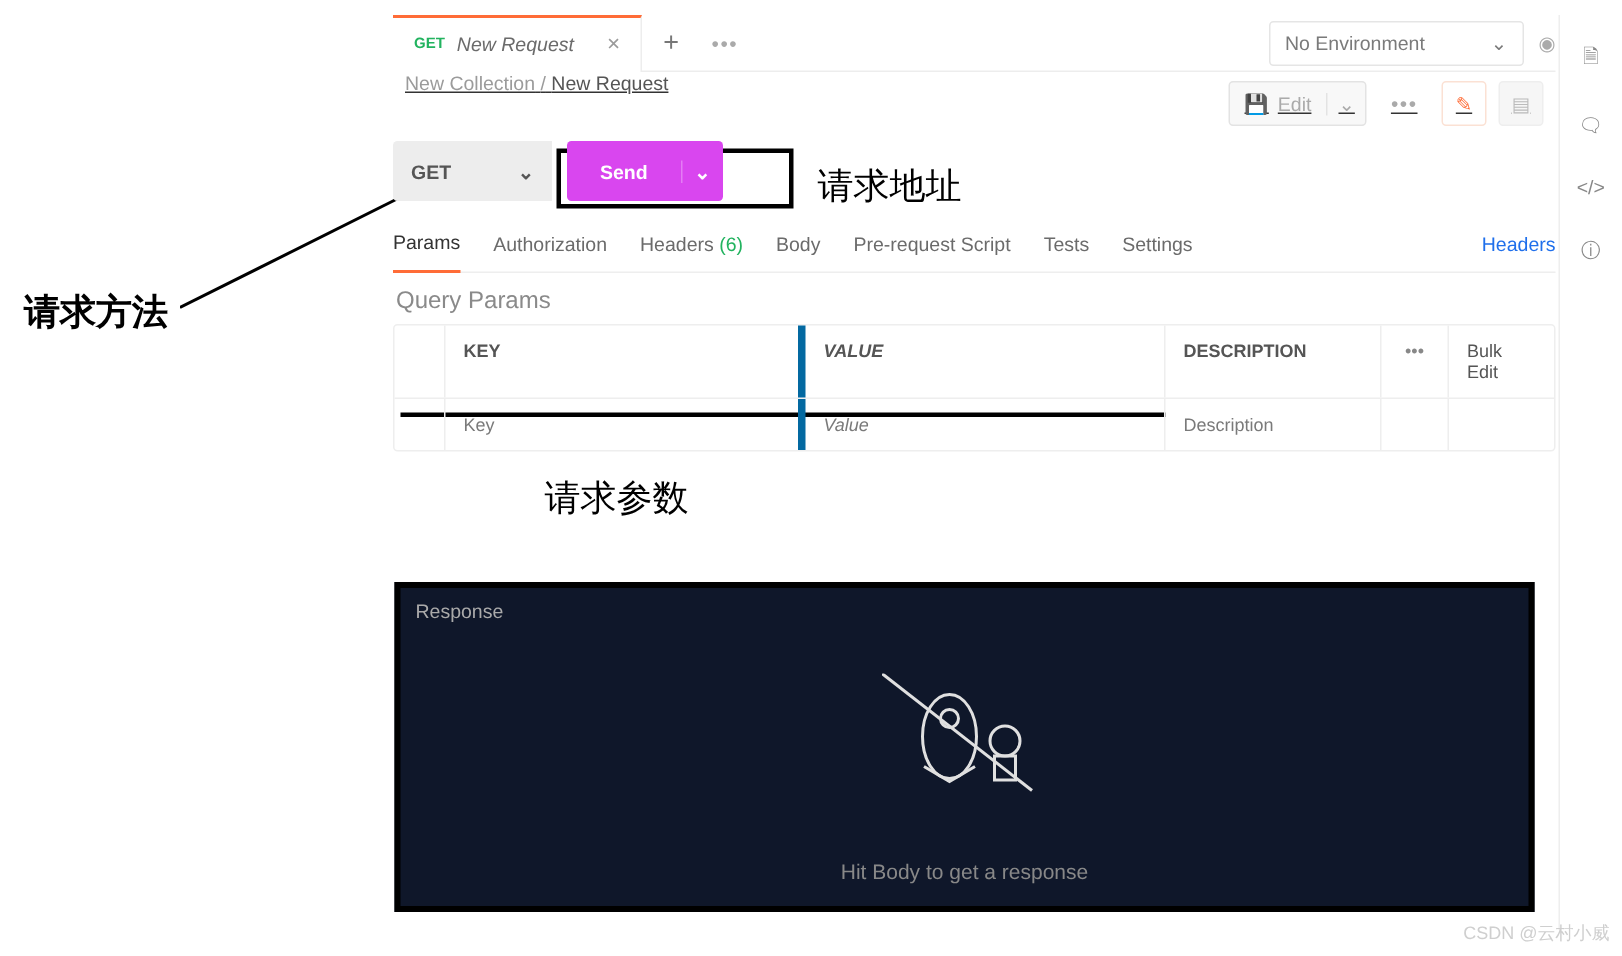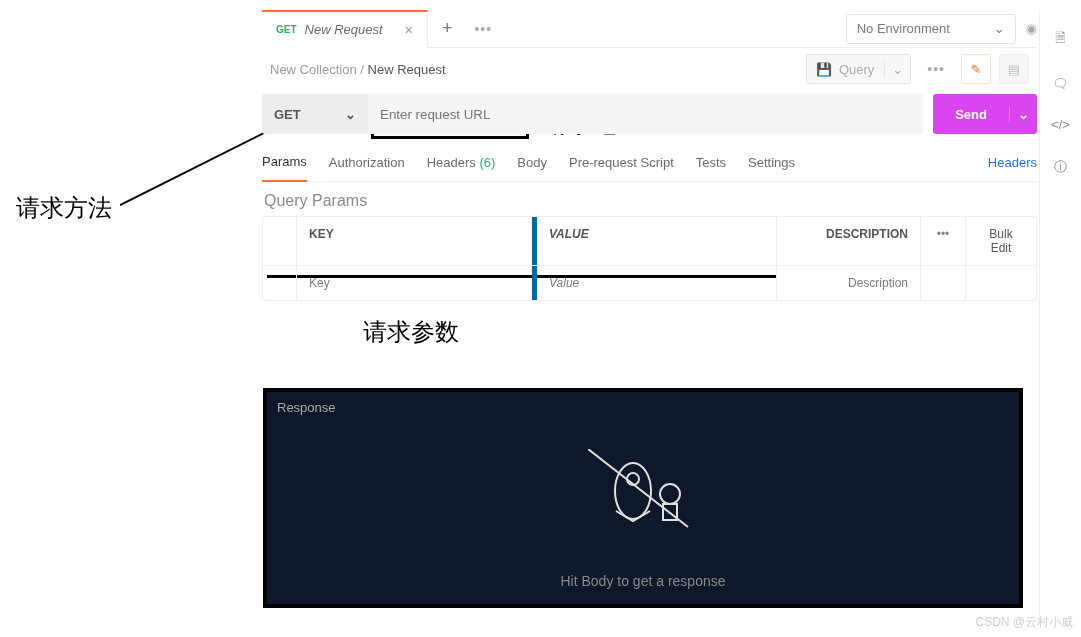--- a/index.html
+++ b/index.html
@@ -9,21 +9,21 @@
   .tab { display: flex; align-items: center; gap: 8px; padding: 0 14px; height: 38px; border-top: 2px solid #ff6c37; border-right: 1px solid #ededed; background: #fff; }
   .tab .method { color: #22b35f; font-size: 10px; font-weight: 600; }
   .tab .title { color: #6b6b6b; font-style: italic; }
   .tab .close { color: #9b9b9b; font-size: 15px; margin-left: 14px; }
   .plus { width: 38px; text-align: center; color: #777; font-size: 18px; }
   .dots { color: #aaa; font-size: 14px; letter-spacing: 1px; padding: 0 8px; }
   .spacer { flex: 1; }
   .env { width: 170px; height: 30px; border: 1px solid #e5e5e5; border-radius: 3px; display: flex; align-items: center; justify-content: space-between; padding: 0 10px; color: #7a7a7a; margin-right: 10px; }
   .eye { color: #aaa; }
 
-  .breadcrumb-row { display: flex; align-items: center; height: 42px; padding: 0 8px; }
+  .breadcrumb-row { display: flex; height: 42px; padding: 0 8px; text-decoration: underline; }
   .breadcrumb { color: #9b9b9b; }
   .breadcrumb .current { color: #555; }
   .save-group { display: flex; align-items: center; gap: 8px; }
   .save-btn { display: flex; align-items: center; border: 1px solid #e3e3e3; border-radius: 3px; height: 30px; background: #f8f8f8; color: #aaa; }
   .save-btn .main { padding: 0 10px; display: flex; gap: 6px; align-items: center; }
   .save-btn .drop { border-left: 1px solid #e3e3e3; width: 26px; text-align: center; }
   .com-btn { width: 30px; height: 30px; border: 1px solid #fbe1d4; border-radius: 3px; display: flex; align-items: center; justify-content: center; color: #ff6c37; background: #fff; }
   .com-btn.alt { border-color: #eee; color: #bbb; background: #f6f6f6; }
 
   .url-row { display: flex; align-items: center; height: 40px; margin: 4px 0 0 0; }
@@ -41,43 +41,43 @@
   .cookies { color: #1f6feb; font-weight: 500; }
 
   .section-label { color: #8a8a8a; margin: 10px 0 6px 2px; font-size: 16px; }
   .table { border: 1px solid #eee; border-radius: 3px; }
   .table .row { display: flex; border-bottom: 1px solid #eee; font-size: 12px; }
   .table .row:last-child { border-bottom: none; }
   .cell-chk { width: 34px; border-right: 1px solid #eee; }
   .cell { padding: 10px 12px; color: #7a7a7a; }
   .cell.key { width: 240px; border-right: 5px solid #0369a1; }
   .cell.val { width: 240px; border-right: 1px solid #eee; font-style: italic; }
-  .cell.desc { flex: 1; text-align: right; }
+  .cell.desc { flex: 1; }
   .cell.hdr { color: #555; font-weight: 600; }
   .table-extra { width: 46px; border-left: 1px solid #eee; border-right: 1px solid #eee; text-align: center; color: #888; }
-  .bulk { width: 70px; text-align: center; color: #555; font-weight: 500; }
+  .bulk { width: 70px; color: #555; font-weight: 500; }
 
   .underline { position: absolute; height: 3px; background: #000; }
 
   .response-panel { position: absolute; left: 263px; top: 388px; width: 760px; height: 220px; border: 4px solid #000; background: #0f172a; }
   .response-panel .hdr { color: #aaa; padding: 8px 10px; }
   .response-panel .msg { text-align: center; color: #888; margin-top: 150px; font-size: 14px; }
   .rocket { position: absolute; left: 50%; top: 48%; transform: translate(-50%,-50%); color: #e2e2e2; }
 
   .ann { position: absolute; color: #000; font-size: 24px; }
   .arrow { position: absolute; }
 
   .side-rail { position: absolute; right: 0; top: 10px; width: 42px; height: 610px; border-left: 1px solid #eee; display: flex; flex-direction: column; align-items: center; gap: 26px; padding-top: 18px; color: #888; }
 
   .watermark { position: absolute; right: 8px; bottom: 6px; color: #cfcfcf; font-size: 12px; }
 </style>
 </head>
 <body>
 
-<div class="ann" style="left:16px; top:192px;">请求方法</div>
+<div class="ann" style="left:16px; top:192px;font-weight:bold;">请求方法</div>
 <div class="ann" style="left:545px; top:108px;">请求地址</div>
 <div class="ann" style="left:363px; top:316px;">请求参数</div>
 <div class="ann" style="left:336px; top:490px;">返回结果</div>
 
 <svg class="arrow" style="left:120px; top:120px;" width="180" height="90">
   <line x1="0" y1="85" x2="160" y2="5" stroke="#000" stroke-width="2"></line>
 </svg>
 
 <div class="url-box" style="left:371px; top:99px; width:158px; height:40px;"></div>
 
@@ -105,36 +105,35 @@
     <div class="breadcrumb">
       <span>New Collection</span>
       <span>/</span>
       <span class="current">New Request</span>
     </div>
     <div class="spacer"></div>
     <div class="save-group">
       <div class="save-btn">
         <span class="main">
             <span>💾</span>
-            <span>Query</span>
+            <span>Edit</span>
           </span>
         <span class="drop">⌄</span>
       </div>
       <span class="dots">•••</span>
       <div class="com-btn">✎</div>
       <div class="com-btn alt">▤</div>
     </div>
   </div>
 
   <div class="url-row">
     <div class="method-select">
       <span>GET</span>
       <span>⌄</span>
     </div>
-    <input class="url-input" placeholder="Enter request URL" style="">
     <div class="send-btn">
       <span class="main">Send</span>
       <span class="drop">⌄</span>
     </div>
   </div>
 
   <div class="tabs2">
     <span class="t active">Params</span>
     <span class="t">Authorization</span>
     <span class="t"><span>Headers</span> <span class="badge">(6)</span></span>

